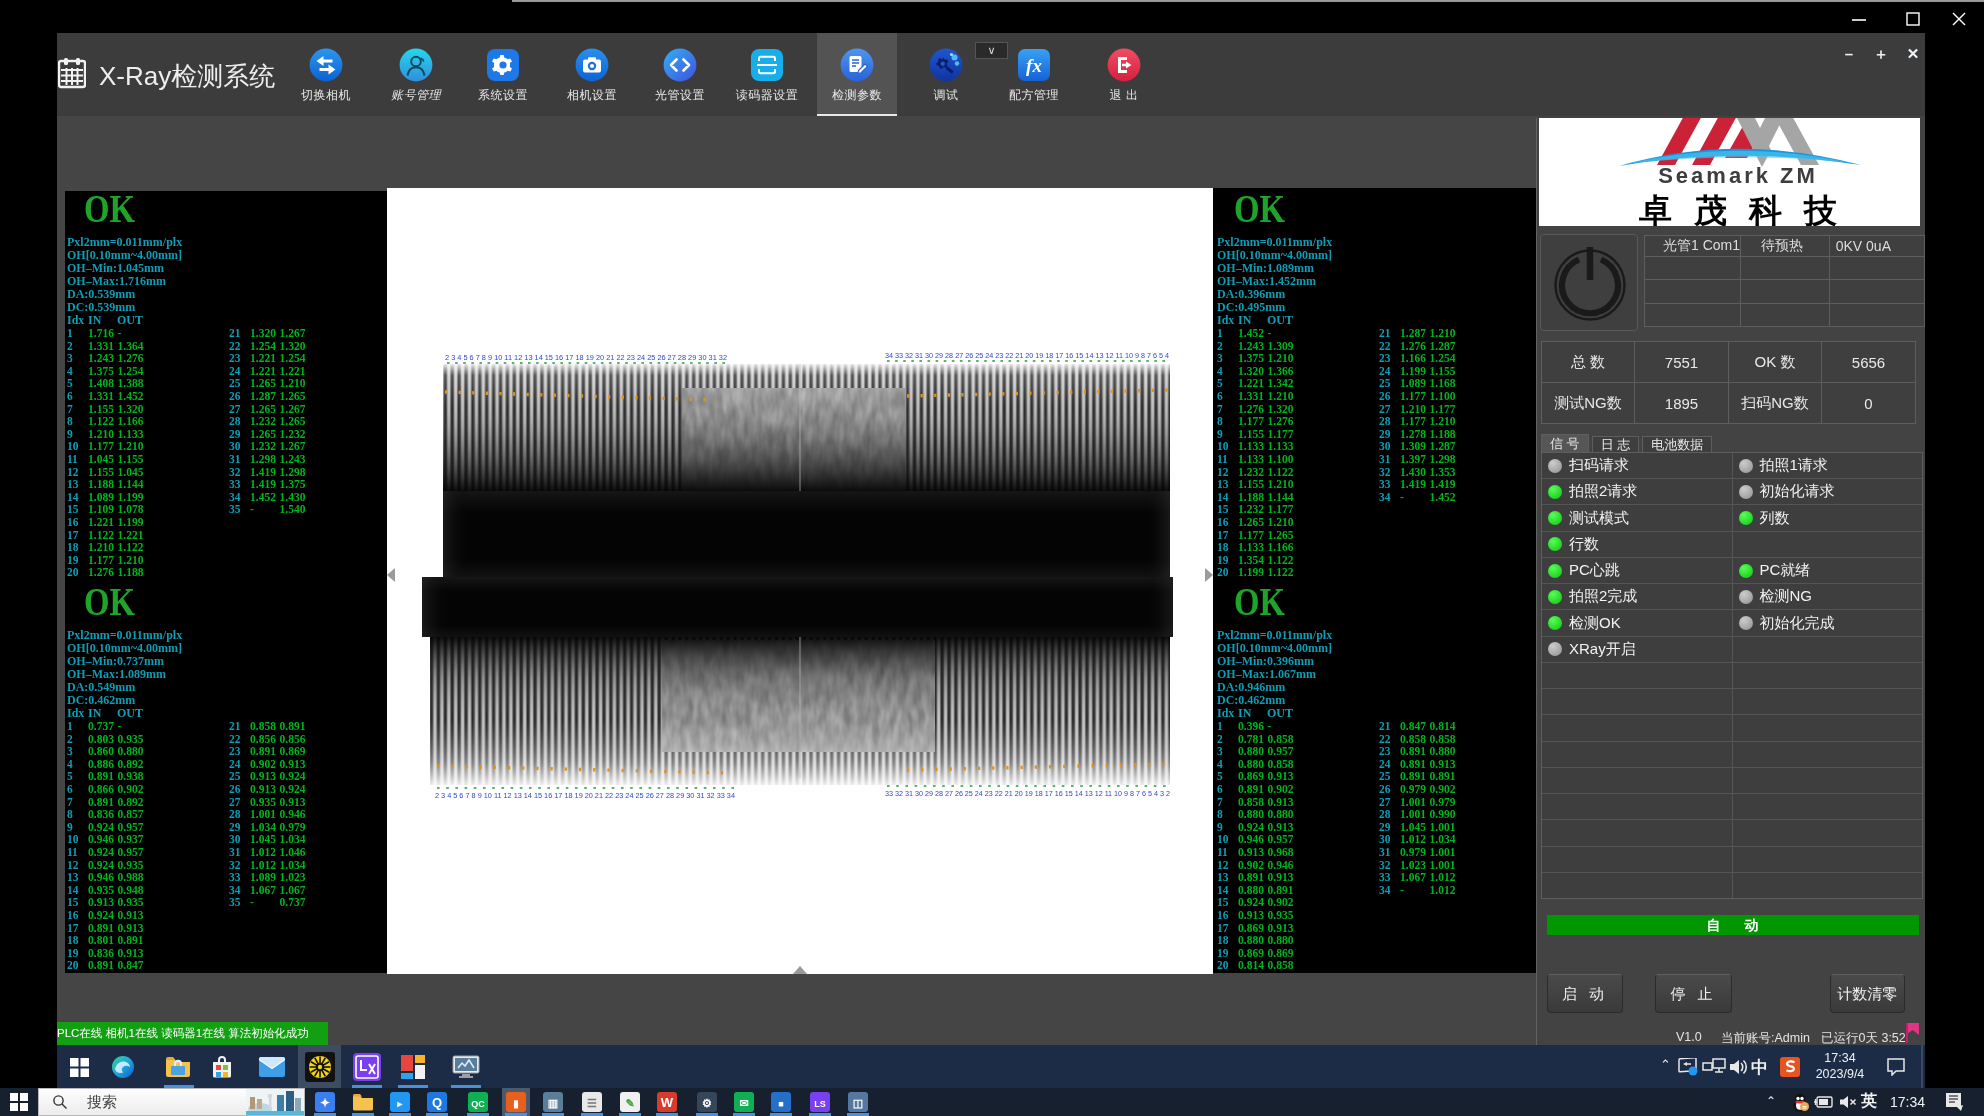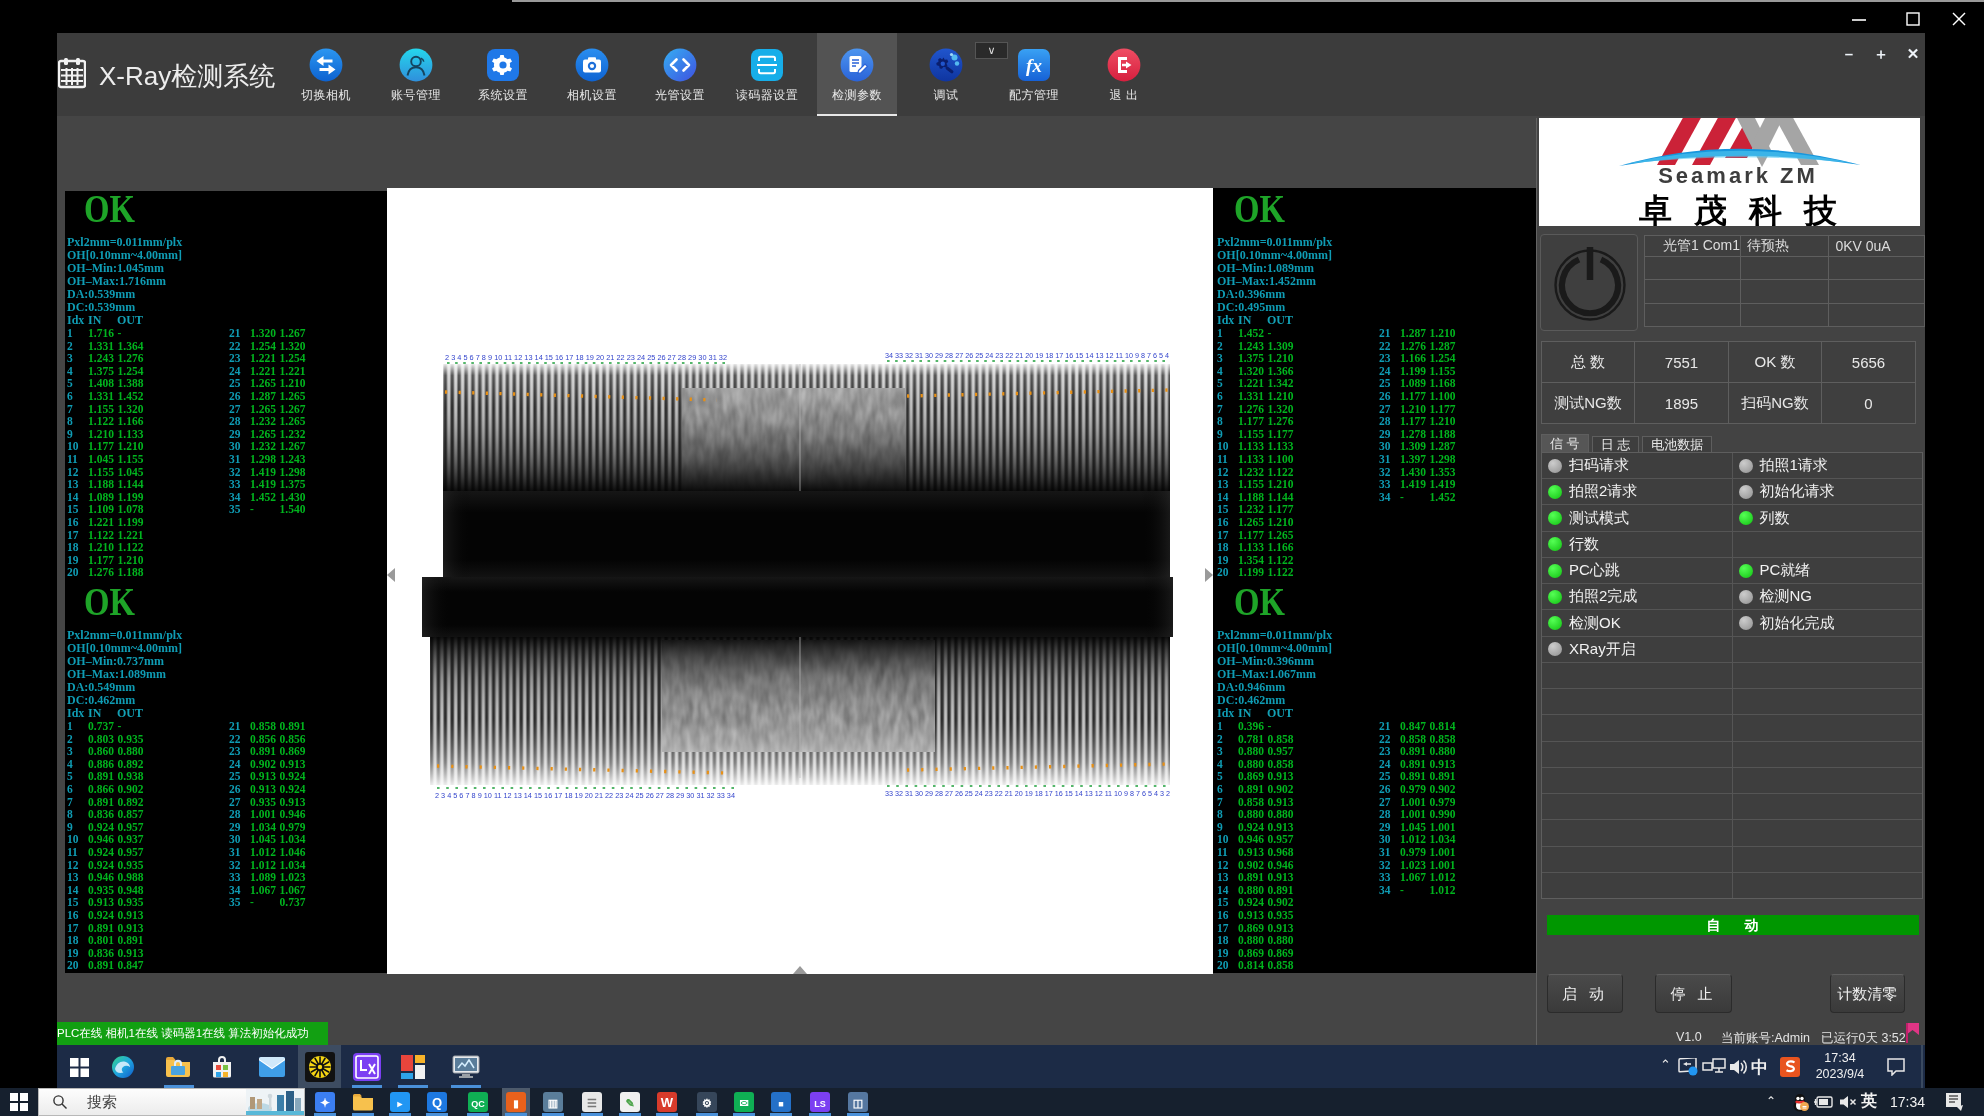--- a/index.html
+++ b/index.html
@@ -89,21 +89,21 @@
                   <stop offset="0" stop-color="#2b96f1"></stop>
                   <stop offset="1" stop-color="#0d62d0"></stop>
                 </linearGradient>
               </defs>
               <circle cx="17" cy="17" r="16.4" fill="url(#gb1)"></circle>
               <path d="M14.5 8l-7 5 7 5v-3.4h9v-3.2h-9z" fill="#fff"></path>
               <path d="M19.5 16.5l7 5-7 5v-3.4h-9v-3.2h9z" fill="#fff"></path>
             </svg></div>
           <div class="tlb">切换相机</div>
         </div>
-<div class="titem" style="left:319px;">
+<div class="titem" style="left:319px;font-style:italic;">
           <div class="tic"><svg width="34" height="34" viewBox="0 0 34 34">
               <defs>
                 <linearGradient id="gc1" x1="0" y1="0" x2="0" y2="1">
                   <stop offset="0" stop-color="#25d6ec"></stop>
                   <stop offset="1" stop-color="#2f8fdc"></stop>
                 </linearGradient>
               </defs>
               <circle cx="17" cy="17" r="16.4" fill="url(#gc1)"></circle>
               <circle cx="17" cy="13.5" r="4.8" fill="none" stroke="#15445f" stroke-width="1.9"></circle>
               <path d="M8.5 27.5c1-6 4.4-8.2 8.5-8.2s7.5 2.2 8.5 8.2" fill="none" stroke="#15445f" stroke-width="1.9"></path>
@@ -506,21 +506,21 @@
             <g fill="none" stroke="#1a1a1a">
               <circle cx="49" cy="50" r="34.5" stroke-width="2.4"></circle>
               <path d="M38 24.5 A28 28 0 1 0 60 24.5" stroke-width="6.2"></path>
               <line x1="49" y1="12" x2="49" y2="45" stroke-width="6.5"></line>
             </g>
           </svg></div>
     <table class="dark" id="tubetbl">
       <tbody>
             <tr>
               <td style="width:92px;height:21px;text-align:left;padding-left:18px;">光管1 Com1</td>
-              <td style="width:90px;text-align:left;padding-left:6px;">待预热</td>
+              <td style="width:90px;text-align:left;padding-left:20px;">待预热</td>
               <td style="width:97px;text-align:left;padding-left:6px;">0KV 0uA</td>
             </tr>
       <tr>
               <td style="height:23px;"></td>
               <td></td>
               <td></td>
             </tr>
       <tr>
               <td style="height:24px;"></td>
               <td></td>

